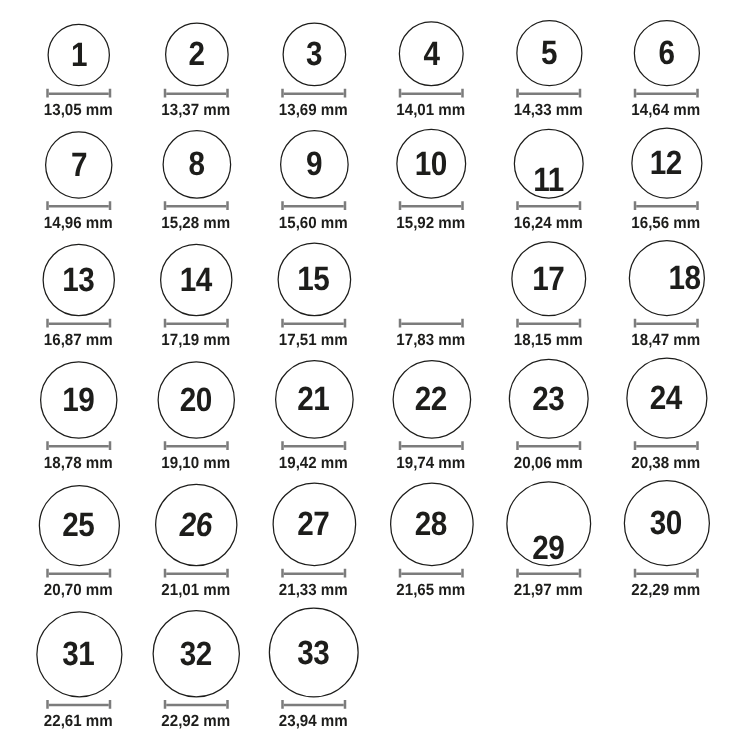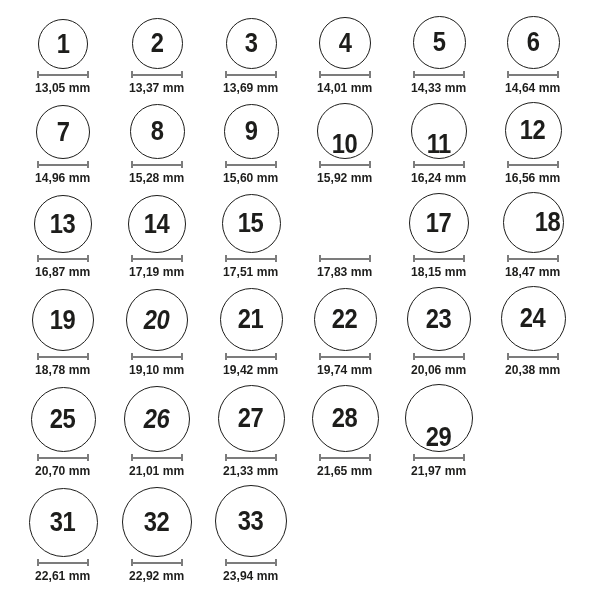--- a/index.html
+++ b/index.html
@@ -140,21 +140,21 @@
         <div class="dlabel">15,28 mm</div>
       </div>
       <div class="cell">
         <div class="circle" style="width: 55px; height: 55px;">
           <span class="num">9</span>
         </div>
         <div class="measure"></div>
         <div class="dlabel">15,60 mm</div>
       </div>
       <div class="cell">
-        <div class="circle" style="width: 56px; height: 56px; align-items: flex-end;">
+        <div class="circle" style="width: 56px; height: 56px;">
           <span class="num">10</span>
         </div>
         <div class="measure"></div>
         <div class="dlabel">15,92 mm</div>
       </div>
       <div class="cell">
         <div class="circle" style="width: 56px; height: 56px; align-items: flex-end;">
           <span class="num">11</span>
         </div>
         <div class="measure"></div>
@@ -211,21 +211,21 @@
     </div>
     <div class="row">
       <div class="cell">
         <div class="circle" style="width: 62px; height: 62px;">
           <span class="num">19</span>
         </div>
         <div class="measure"></div>
         <div class="dlabel">18,78 mm</div>
       </div>
       <div class="cell">
-        <div class="circle" style="width: 62px; height: 62px; font-style: italic;">
+        <div class="circle" style="width: 62px; height: 62px;">
           <span class="num">20</span>
         </div>
         <div class="measure"></div>
         <div class="dlabel">19,10 mm</div>
       </div>
       <div class="cell">
         <div class="circle" style="width: 63px; height: 63px;">
           <span class="num">21</span>
         </div>
         <div class="measure"></div>
@@ -281,20 +281,27 @@
         </div>
         <div class="measure"></div>
         <div class="dlabel">21,65 mm</div>
       </div>
       <div class="cell">
         <div class="circle" style="width: 68px; height: 68px; align-items: flex-end;">
           <span class="num">29</span>
         </div>
         <div class="measure"></div>
         <div class="dlabel">21,97 mm</div>
+      </div>
+      <div class="cell">
+        <div class="circle" style="width: 69px; height: 69px;">
+          <span class="num">30</span>
+        </div>
+        <div class="measure"></div>
+        <div class="dlabel">22,29 mm</div>
       </div>
     </div>
     <div class="row">
       <div class="cell">
         <div class="circle" style="width: 69px; height: 69px;">
           <span class="num">31</span>
         </div>
         <div class="measure"></div>
         <div class="dlabel">22,61 mm</div>
       </div>

